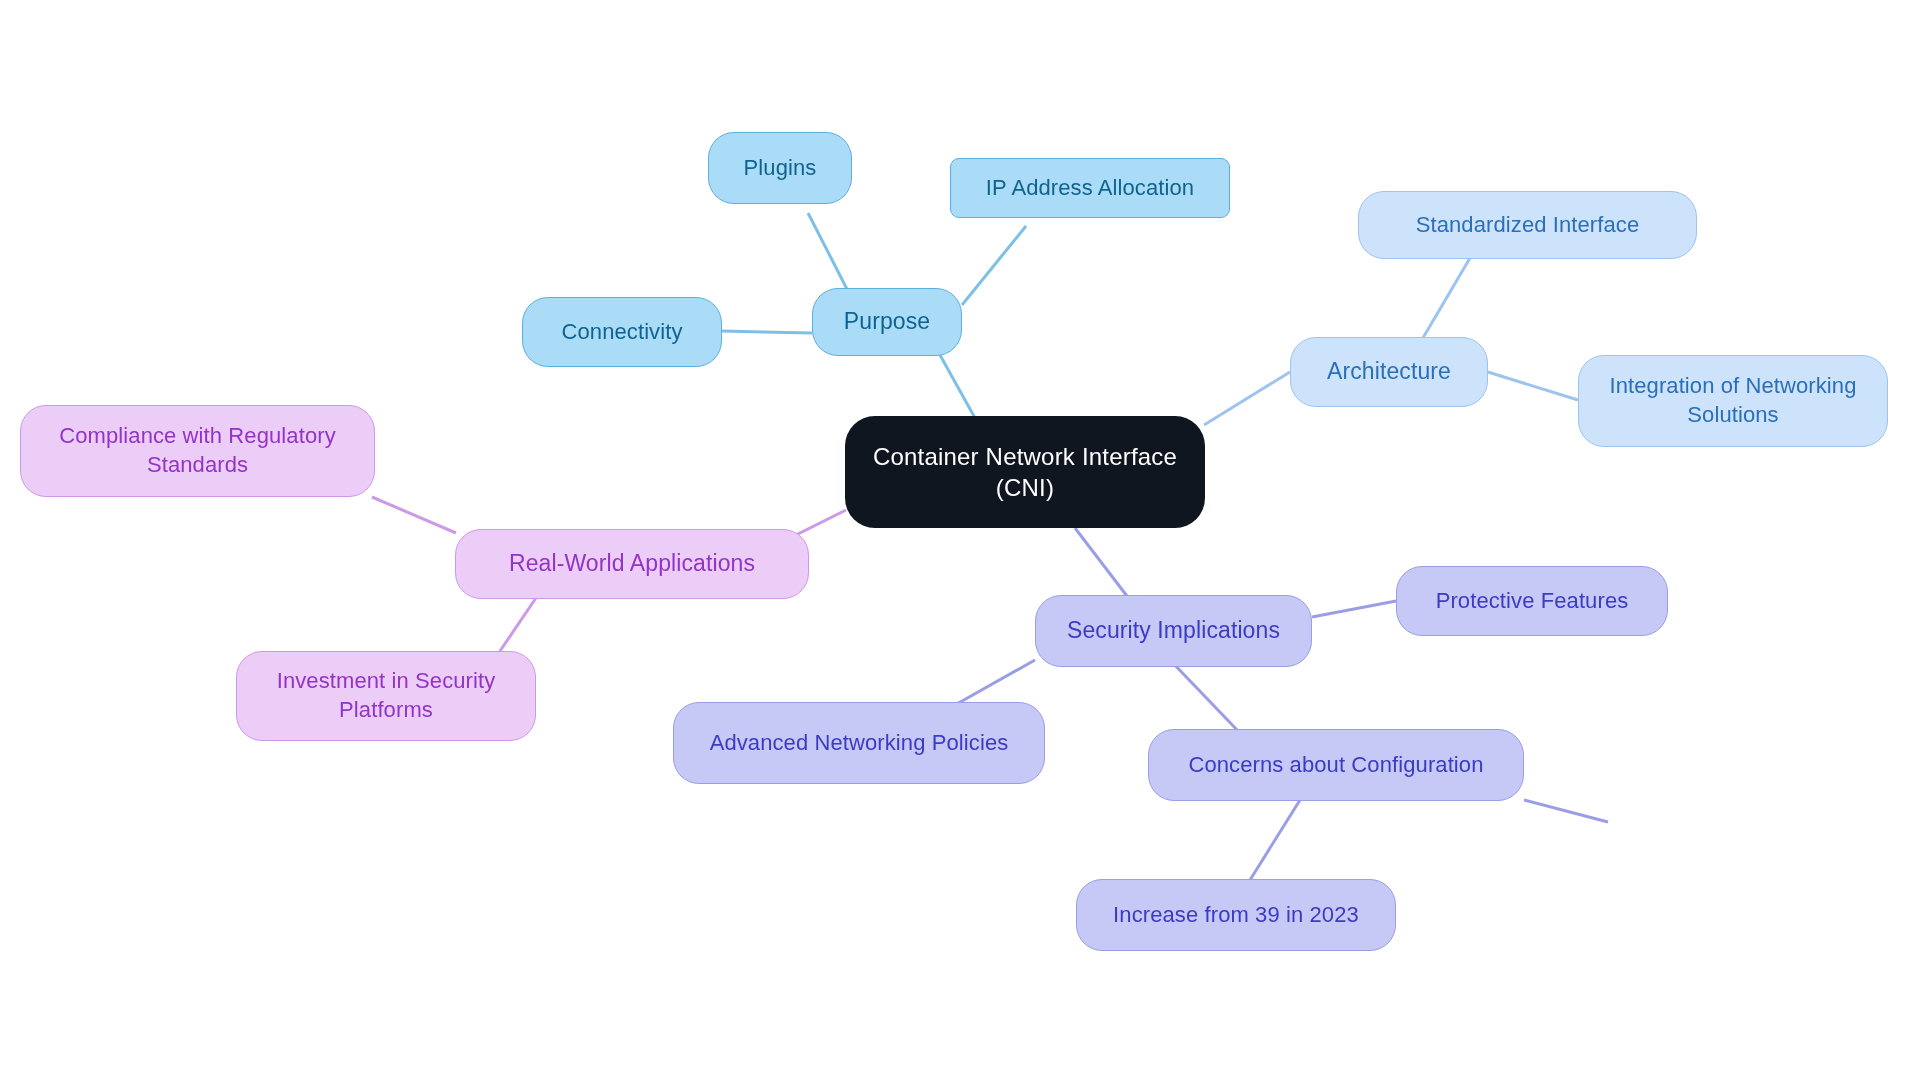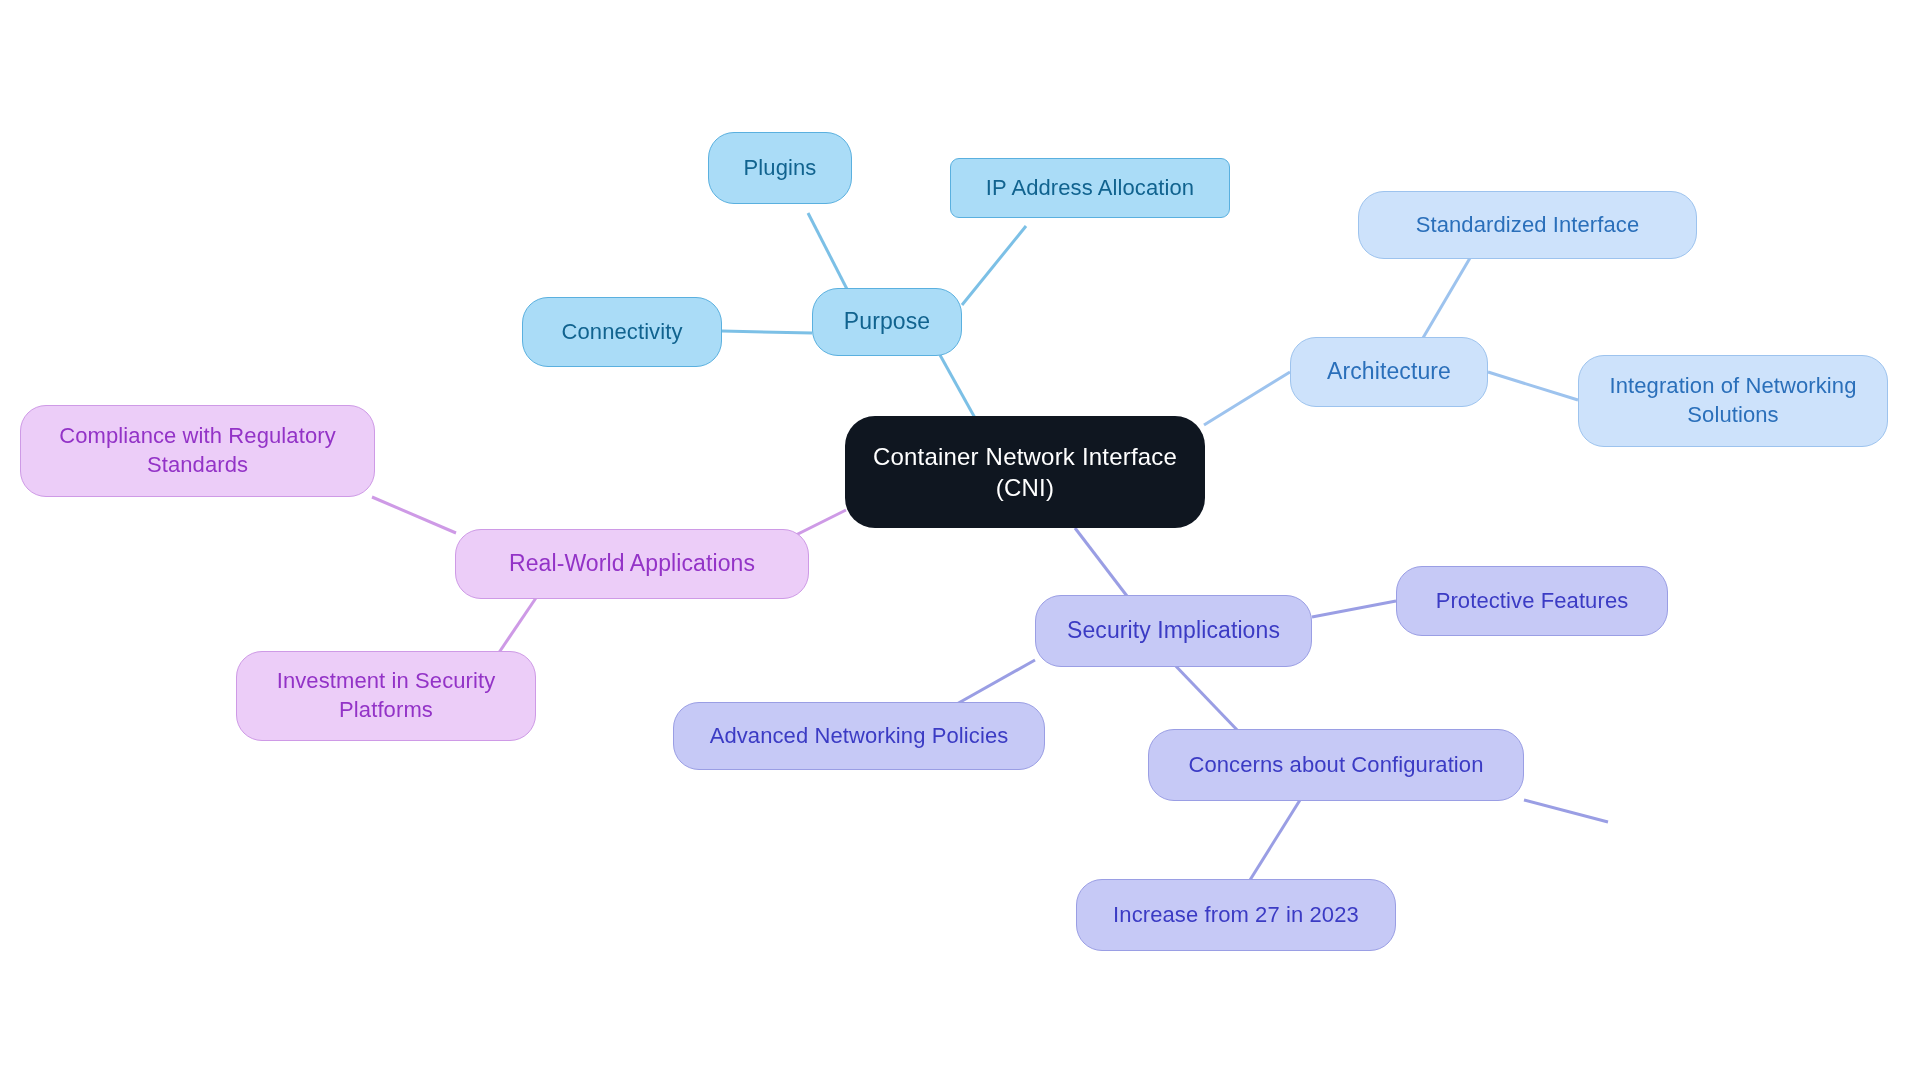--- a/index.html
+++ b/index.html
@@ -110,26 +110,26 @@
 
   <div class="node lvl2" style="left:1358px; top:191px; width:339px; height:68px; background:#cde2fb; border-color:#9dc3ee; color:#2a6fba;">Standardized Interface</div>
 
   <div class="node lvl2" style="left:1578px; top:355px; width:310px; height:92px; background:#cde2fb; border-color:#9dc3ee; color:#2a6fba;">Integration of Networking
 Solutions</div>
 
   <div class="node lvl1" style="left:1035px; top:595px; width:277px; height:72px; background:#c6c9f6; border-color:#9a9ee4; color:#3b3bc4;">Security Implications</div>
 
   <div class="node lvl2" style="left:1396px; top:566px; width:272px; height:70px; background:#c6c9f6; border-color:#9a9ee4; color:#3b3bc4;">Protective Features</div>
 
-  <div class="node lvl2" style="left:673px; top:702px; width:372px; height:68px; background:#c6c9f6; border-color:#9a9ee4; color:#3b3bc4;">Advanced Networking Policies</div>
+  <div class="node lvl2" style="left:673px; top:702px; width:372px; height:82px; background:#c6c9f6; border-color:#9a9ee4; color:#3b3bc4;">Advanced Networking Policies</div>
 
   <div class="node lvl2" style="left:1148px; top:729px; width:376px; height:72px; background:#c6c9f6; border-color:#9a9ee4; color:#3b3bc4;">Concerns about Configuration</div>
 
 
-  <div class="node lvl2" style="left:1076px; top:879px; width:320px; height:72px; background:#c6c9f6; border-color:#9a9ee4; color:#3b3bc4;">Increase from 27 in 2023</div>
+  <div class="node lvl2" style="left:1076px; top:879px; width:320px; height:72px; background:#c6c9f6; border-color:#9a9ee4; color:#3b3bc4;">Increase from 39 in 2023</div>
 
   <div class="node lvl1" style="left:455px; top:529px; width:354px; height:70px; background:#eccdf8; border-color:#ce9ae6; color:#9333c7;">Real-World Applications</div>
 
   <div class="node lvl2" style="left:20px; top:405px; width:355px; height:92px; background:#eccdf8; border-color:#ce9ae6; color:#9333c7;">Compliance with Regulatory
 Standards</div>
 
   <div class="node lvl2" style="left:236px; top:651px; width:300px; height:90px; background:#eccdf8; border-color:#ce9ae6; color:#9333c7;">Investment in Security
 Platforms</div>
 
 </div>

